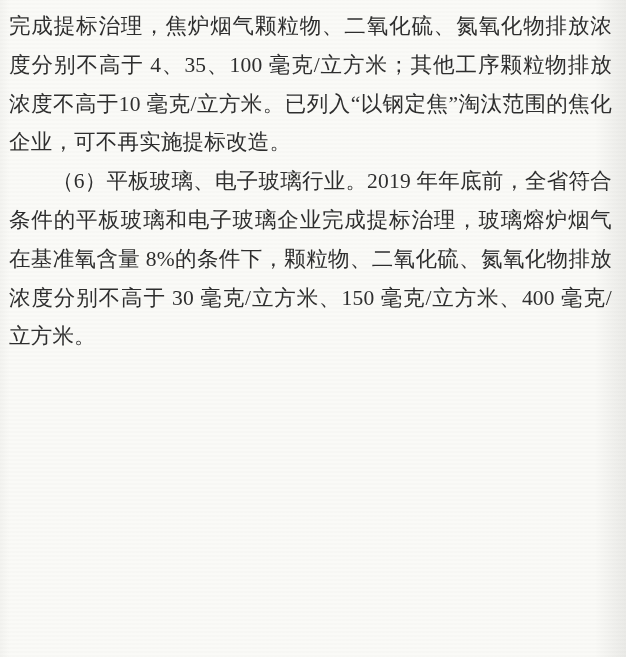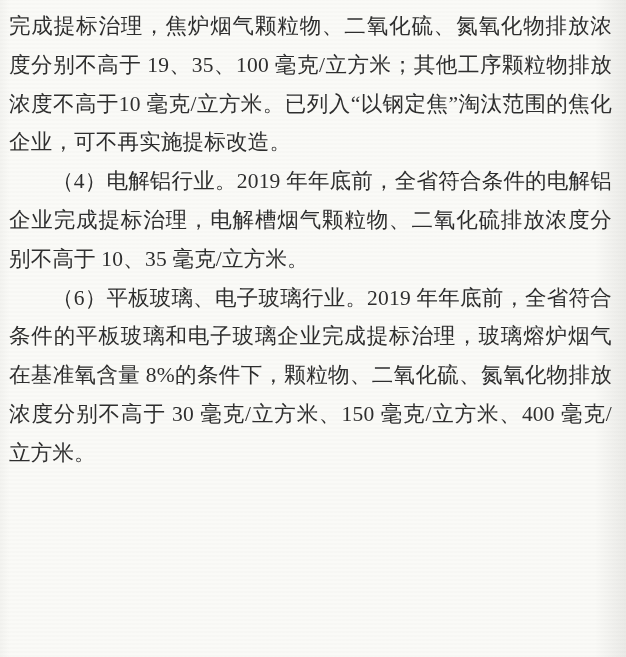--- a/index.html
+++ b/index.html
@@ -34,16 +34,15 @@
     text-indent: 2em;
   }
   .scan-page p.continued {
     text-indent: 0;
   }
 </style>
 </head>
 <body>
 
 <div class="scan-page">
-  <p class="continued">完成提标治理，焦炉烟气颗粒物、二氧化硫、氮氧化物排放浓度分别不高于 19、35、100 毫克/立方米；其他工序颗粒物排放浓度不高于10 毫克/立方米。已列入“以钢定焦”淘汰范围的焦化企业，可不再实施提标改造。</p>
-  <p>（4）电解铝行业。2019 年年底前，全省符合条件的电解铝企业完成提标治理，电解槽烟气颗粒物、二氧化硫排放浓度分别不高于 10、35 毫克/立方米。</p>
+  <p class="continued">完成提标治理，焦炉烟气颗粒物、二氧化硫、氮氧化物排放浓度分别不高于 4、35、100 毫克/立方米；其他工序颗粒物排放浓度不高于10 毫克/立方米。已列入“以钢定焦”淘汰范围的焦化企业，可不再实施提标改造。</p>
   <p>（6）平板玻璃、电子玻璃行业。2019 年年底前，全省符合条件的平板玻璃和电子玻璃企业完成提标治理，玻璃熔炉烟气在基准氧含量 8%的条件下，颗粒物、二氧化硫、氮氧化物排放浓度分别不高于 30 毫克/立方米、150 毫克/立方米、400 毫克/立方米。</p>
 </div>
 
 </body></html>

